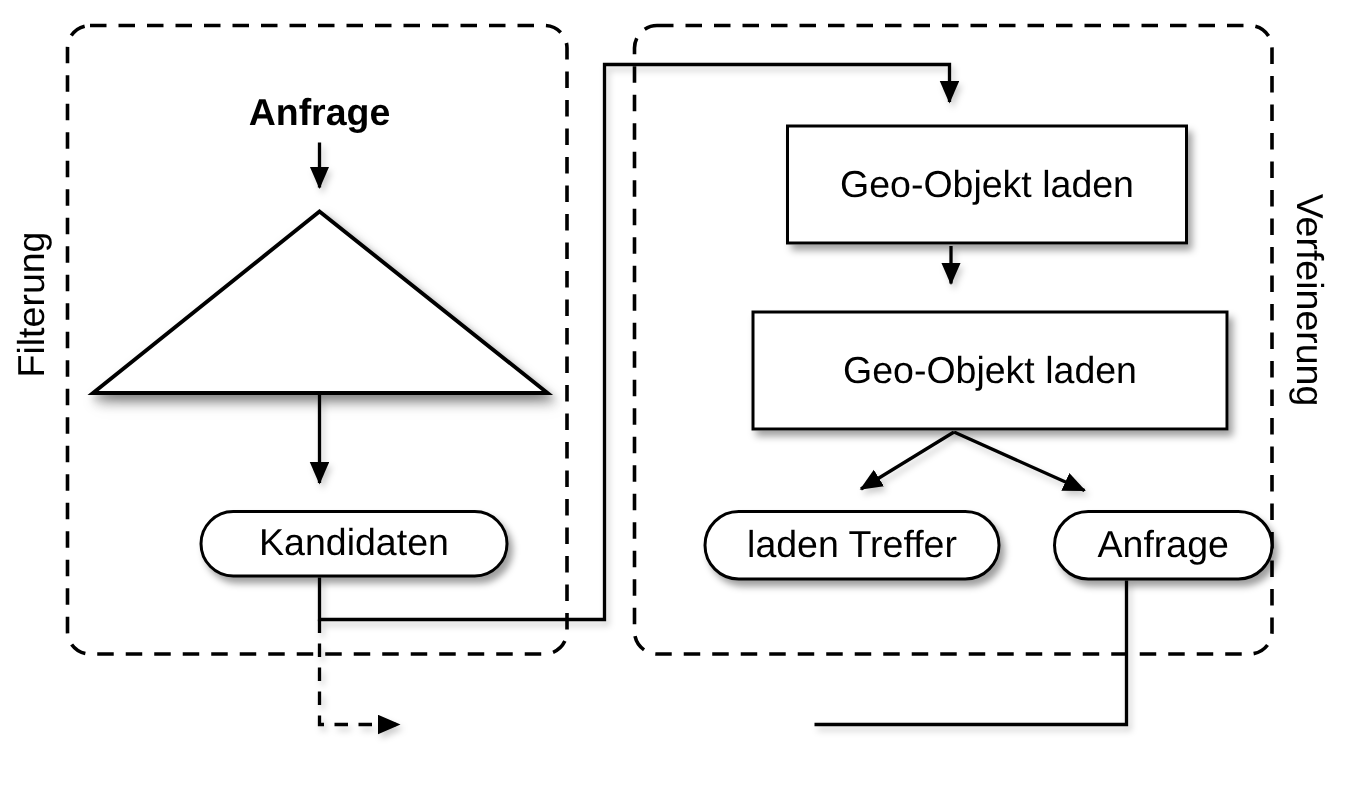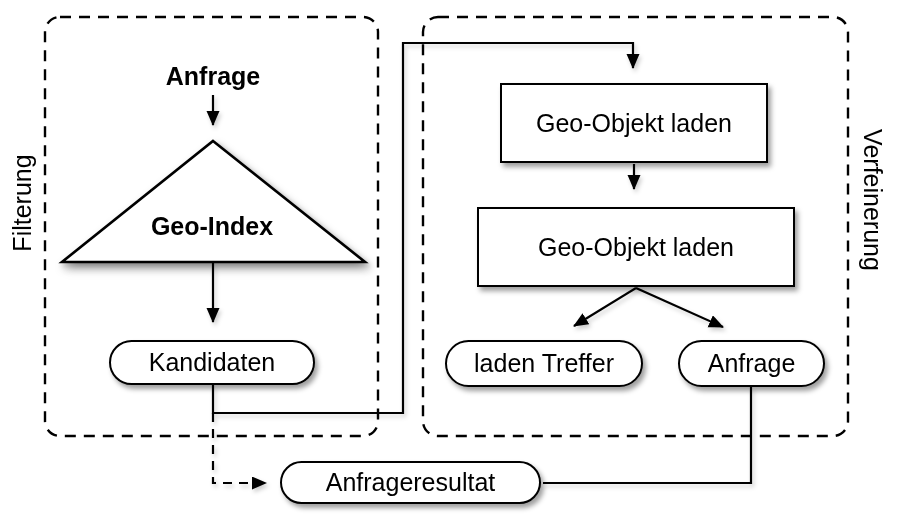--- a/index.html
+++ b/index.html
@@ -49,20 +49,21 @@
     display: flex;
     align-items: center;
     justify-content: center;
     background: #ffffff;
     border: 2.7px solid #000000;
     box-shadow: 3px 4px 5px rgba(0,0,0,0.38);
     font-size: 25px;
     font-weight: 500;
     white-space: nowrap;
     box-sizing: border-box;
+    margin-left: 24px;
   }
   .node.pill {
     border-radius: 26px;
     border-width: 2.4px;
     text-align: right;
   }
   .free-label {
     position: absolute;
     font-size: 25px;
     font-weight: 700;
@@ -116,35 +117,31 @@
       <path class="wire dashed-wire" d="M213,413 L213,483 L266,483" marker-end="url(#arrow)"></path>
 
       <polygon class="tri" points="213,141 365,262 62,262"></polygon>
     </g>
   </svg>
 
   <div class="side-label rot-left" style="left:22px; top:203px;">Filterung</div>
   <div class="side-label rot-right" style="left:872px; top:200px;">Verfeinerung</div>
 
   <div class="free-label" style="left:213px; top:76px;">Anfrage</div>
-  <div class="free-label" style="left:212px; top:226px;">Geo-Index</div>
 
   <div class="node" style="left:500px; top:83px; width:268px; height:80px;">
     <span>Geo-Objekt laden</span>
   </div>
   <div class="node" style="left:477px; top:207px; width:318px; height:80px;">
     <span>Geo-Objekt laden</span>
   </div>
 
   <div class="node pill" style="left:109px; top:340px; width:206px; height:45px;">
     <span>Kandidaten</span>
   </div>
   <div class="node pill" style="left:445px; top:340px; width:198px; height:47px;">
     <span>laden Treffer</span>
   </div>
   <div class="node pill" style="left:678px; top:340px; width:147px; height:47px;">
     <span>Anfrage</span>
   </div>
-  <div class="node pill" style="left:280px; top:461px; width:261px; height:43px;">
-    <span>Anfrageresultat</span>
-  </div>
 
 </div>
 
 </body></html>

